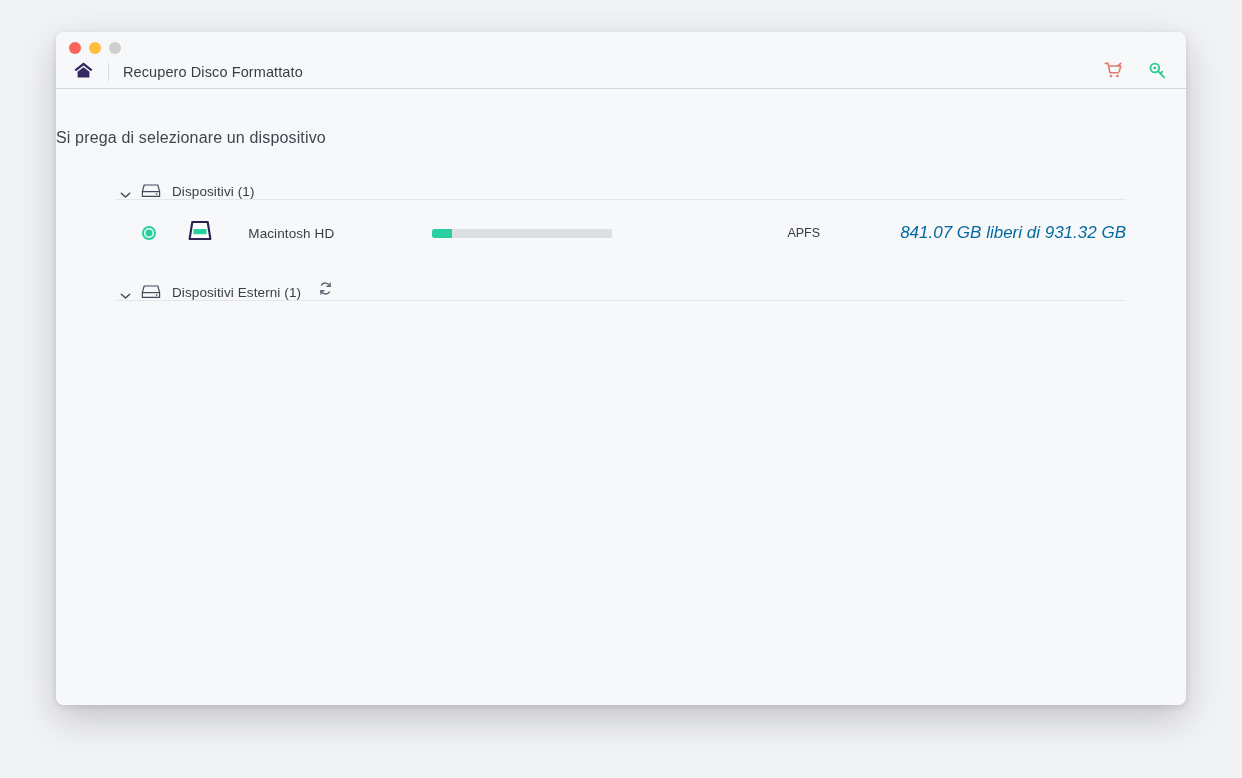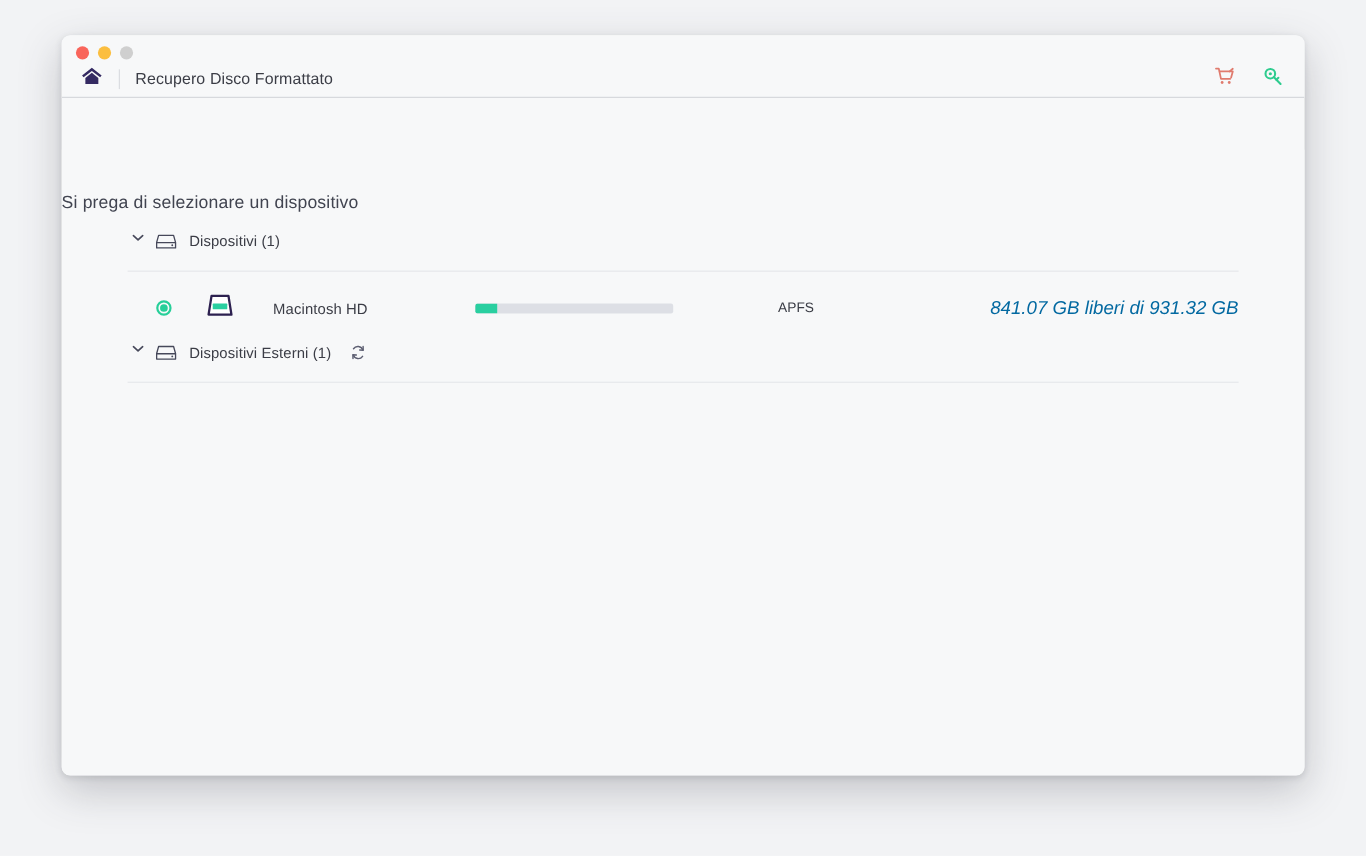--- a/index.html
+++ b/index.html
@@ -21,21 +21,20 @@
     top: 32px;
     width: 1130px;
     height: 673px;
     background: #f7f8f9;
     border-radius: 8px;
     box-shadow: 0 14px 38px rgba(60, 62, 72, 0.26),
                 0 2px 6px rgba(60, 62, 72, 0.14);
     overflow: hidden;
     display: flex;
     flex-direction: column;
-    gap: 47px;
   }
 
   
   .titlebar {
     position: relative;
     height: 56px;
     flex: 0 0 56px;
     background: #f7f8f9;
     border-bottom: 1px solid #d3d5da;
   }
@@ -120,21 +119,21 @@
   .device-list {
     margin-top: 18px;
     padding: 0 60px 0 60px;
   }
 
   .group {
     position: relative;
   }
   .group-header {
     display: flex;
-    align-items: flex-start;
+    align-items: flex-end;
     height: 34px;
     border-bottom: 1px solid #e4e6ea;
     cursor: pointer;
   }
   .chev {
     width: 18px;
     display: flex;
     align-items: center;
     justify-content: center;
     margin-right: 6px;
@@ -226,21 +225,21 @@
   }
   .usage-fill {
     height: 100%;
     background: #29cfa0;
     border-radius: 2px 0 0 2px;
   }
   .fs-cell {
     width: 210px;
     font-size: 12.5px;
     color: #3b3d46;
-    text-align: left;
+    text-align: center;
   }
   .size-cell {
     font-size: 17px;
     color: #0369a1;
     white-space: nowrap;
     font-style: italic;
   }
 
   
   .footer {

